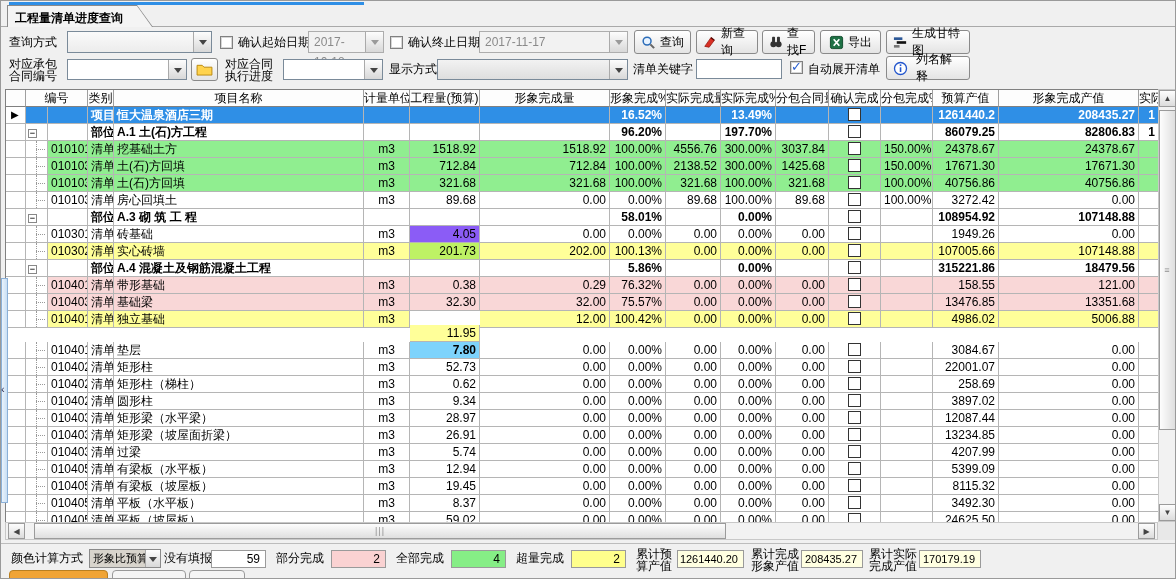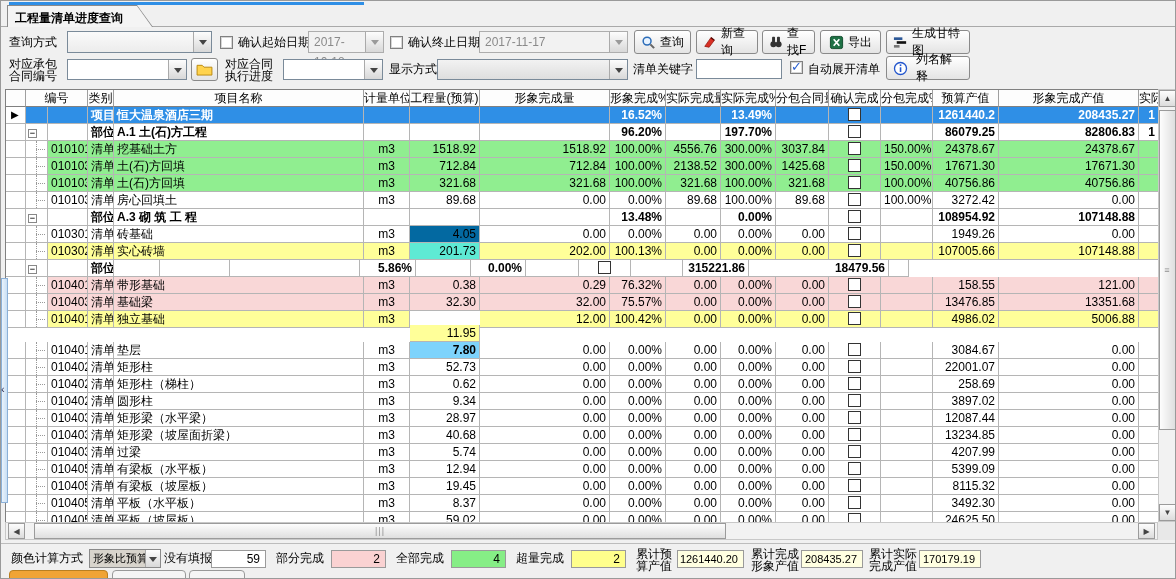--- a/index.html
+++ b/index.html
@@ -307,73 +307,74 @@
         </div>
         <div class="grow r-bold">
           <div class="cell ctr" style="width: 20px;"></div>
           <div class="cell " style="width: 22px;"><span class="treebox">−</span></div>
           <div class="cell txt" style="width: 40px; background: rgb(255, 255, 255);"></div>
           <div class="cell txt" style="width: 26px; background: rgb(255, 255, 255);">部位</div>
           <div class="cell txt" style="width: 250px; background: rgb(255, 255, 255);">A.3  砌 筑 工 程</div>
           <div class="cell ctr" style="width: 46px; background: rgb(255, 255, 255);"></div>
           <div class="cell num" style="width: 70px; background: rgb(255, 255, 255);"></div>
           <div class="cell num" style="width: 130px; background: rgb(255, 255, 255);"></div>
-          <div class="cell num" style="width: 56px; background: rgb(255, 255, 255);">13.48%</div>
+          <div class="cell num" style="width: 56px; background: rgb(255, 255, 255);">58.01%</div>
           <div class="cell num" style="width: 55px; background: rgb(255, 255, 255);"></div>
           <div class="cell num" style="width: 55px; background: rgb(255, 255, 255);">0.00%</div>
           <div class="cell num" style="width: 53px; background: rgb(255, 255, 255);"></div>
           <div class="cell ctr" style="width: 52px; background: rgb(255, 255, 255);"><span class="gcb"></span></div>
           <div class="cell num" style="width: 52px; background: rgb(255, 255, 255);"></div>
           <div class="cell num" style="width: 66px; background: rgb(255, 255, 255);">108954.92</div>
           <div class="cell num" style="width: 140px; background: rgb(255, 255, 255);">107148.88</div>
           <div class="cell num" style="width: 20px; background: rgb(255, 255, 255);"></div>
         </div>
         <div class="grow">
           <div class="cell ctr" style="width: 20px;"></div>
           <div class="cell t-item" style="width: 22px;"></div>
           <div class="cell txt" style="width: 40px; background: rgb(255, 255, 255);">010301</div>
           <div class="cell txt" style="width: 26px; background: rgb(255, 255, 255);">清单</div>
           <div class="cell txt" style="width: 250px; background: rgb(255, 255, 255);">砖基础</div>
           <div class="cell ctr" style="width: 46px; background: rgb(255, 255, 255);">m3</div>
-          <div class="cell num" style="width: 70px; background: #0369a1;">4.05</div>
+          <div class="cell num" style="width: 70px; background: #8b5cf6;">4.05</div>
           <div class="cell num" style="width: 130px; background: rgb(255, 255, 255);">0.00</div>
           <div class="cell num" style="width: 56px; background: rgb(255, 255, 255);">0.00%</div>
           <div class="cell num" style="width: 55px; background: rgb(255, 255, 255);">0.00</div>
           <div class="cell num" style="width: 55px; background: rgb(255, 255, 255);">0.00%</div>
           <div class="cell num" style="width: 53px; background: rgb(255, 255, 255);">0.00</div>
           <div class="cell ctr" style="width: 52px; background: rgb(255, 255, 255);"><span class="gcb"></span></div>
           <div class="cell num" style="width: 52px; background: rgb(255, 255, 255);"></div>
           <div class="cell num" style="width: 66px; background: rgb(255, 255, 255);">1949.26</div>
           <div class="cell num" style="width: 140px; background: rgb(255, 255, 255);">0.00</div>
           <div class="cell num" style="width: 20px; background: rgb(255, 255, 255);"></div>
         </div>
         <div class="grow">
           <div class="cell ctr" style="width: 20px;"></div>
           <div class="cell t-item" style="width: 22px;"></div>
           <div class="cell txt" style="width: 40px; background: rgb(255, 255, 153);">010302</div>
           <div class="cell txt" style="width: 26px; background: rgb(255, 255, 153);">清单</div>
           <div class="cell txt" style="width: 250px; background: rgb(255, 255, 153);">实心砖墙</div>
           <div class="cell ctr" style="width: 46px; background: rgb(255, 255, 153);">m3</div>
-          <div class="cell num" style="width: 70px; background: #5eead4;">201.73</div>
+          <div class="cell num" style="width: 70px; background: #bef264;">201.73</div>
           <div class="cell num" style="width: 130px; background: rgb(255, 255, 153);">202.00</div>
           <div class="cell num" style="width: 56px; background: rgb(255, 255, 153);">100.13%</div>
           <div class="cell num" style="width: 55px; background: rgb(255, 255, 153);">0.00</div>
           <div class="cell num" style="width: 55px; background: rgb(255, 255, 153);">0.00%</div>
           <div class="cell num" style="width: 53px; background: rgb(255, 255, 153);">0.00</div>
           <div class="cell ctr" style="width: 52px; background: rgb(255, 255, 153);"><span class="gcb"></span></div>
           <div class="cell num" style="width: 52px; background: rgb(255, 255, 153);"></div>
           <div class="cell num" style="width: 66px; background: rgb(255, 255, 153);">107005.66</div>
           <div class="cell num" style="width: 140px; background: rgb(255, 255, 153);">107148.88</div>
           <div class="cell num" style="width: 20px; background: rgb(255, 255, 153);"></div>
         </div>
         <div class="grow r-bold">
           <div class="cell ctr" style="width: 20px;"></div>
           <div class="cell " style="width: 22px;"><span class="treebox">−</span></div>
           <div class="cell txt" style="width: 40px; background: rgb(255, 255, 255);"></div>
           <div class="cell txt" style="width: 26px; background: rgb(255, 255, 255);">部位</div>
+          <div class="cell txt" style="width: 250px; background: rgb(255, 255, 255);">A.4  混凝土及钢筋混凝土工程</div>
           <div class="cell ctr" style="width: 46px; background: rgb(255, 255, 255);"></div>
           <div class="cell num" style="width: 70px; background: rgb(255, 255, 255);"></div>
           <div class="cell num" style="width: 130px; background: rgb(255, 255, 255);"></div>
           <div class="cell num" style="width: 56px; background: rgb(255, 255, 255);">5.86%</div>
           <div class="cell num" style="width: 55px; background: rgb(255, 255, 255);"></div>
           <div class="cell num" style="width: 55px; background: rgb(255, 255, 255);">0.00%</div>
           <div class="cell num" style="width: 53px; background: rgb(255, 255, 255);"></div>
           <div class="cell ctr" style="width: 52px; background: rgb(255, 255, 255);"><span class="gcb"></span></div>
           <div class="cell num" style="width: 52px; background: rgb(255, 255, 255);"></div>
           <div class="cell num" style="width: 66px; background: rgb(255, 255, 255);">315221.86</div>
@@ -532,21 +533,21 @@
           <div class="cell num" style="width: 140px; background: rgb(255, 255, 255);">0.00</div>
           <div class="cell num" style="width: 20px; background: rgb(255, 255, 255);"></div>
         </div>
         <div class="grow">
           <div class="cell ctr" style="width: 20px;"></div>
           <div class="cell t-item" style="width: 22px;"></div>
           <div class="cell txt" style="width: 40px; background: rgb(255, 255, 255);">010403</div>
           <div class="cell txt" style="width: 26px; background: rgb(255, 255, 255);">清单</div>
           <div class="cell txt" style="width: 250px; background: rgb(255, 255, 255);">矩形梁（坡屋面折梁）</div>
           <div class="cell ctr" style="width: 46px; background: rgb(255, 255, 255);">m3</div>
-          <div class="cell num" style="width: 70px; background: rgb(255, 255, 255);">40.68</div>
+          <div class="cell num" style="width: 70px; background: rgb(255, 255, 255);">26.91</div>
           <div class="cell num" style="width: 130px; background: rgb(255, 255, 255);">0.00</div>
           <div class="cell num" style="width: 56px; background: rgb(255, 255, 255);">0.00%</div>
           <div class="cell num" style="width: 55px; background: rgb(255, 255, 255);">0.00</div>
           <div class="cell num" style="width: 55px; background: rgb(255, 255, 255);">0.00%</div>
           <div class="cell num" style="width: 53px; background: rgb(255, 255, 255);">0.00</div>
           <div class="cell ctr" style="width: 52px; background: rgb(255, 255, 255);"><span class="gcb"></span></div>
           <div class="cell num" style="width: 52px; background: rgb(255, 255, 255);"></div>
           <div class="cell num" style="width: 66px; background: rgb(255, 255, 255);">13234.85</div>
           <div class="cell num" style="width: 140px; background: rgb(255, 255, 255);">0.00</div>
           <div class="cell num" style="width: 20px; background: rgb(255, 255, 255);"></div>

